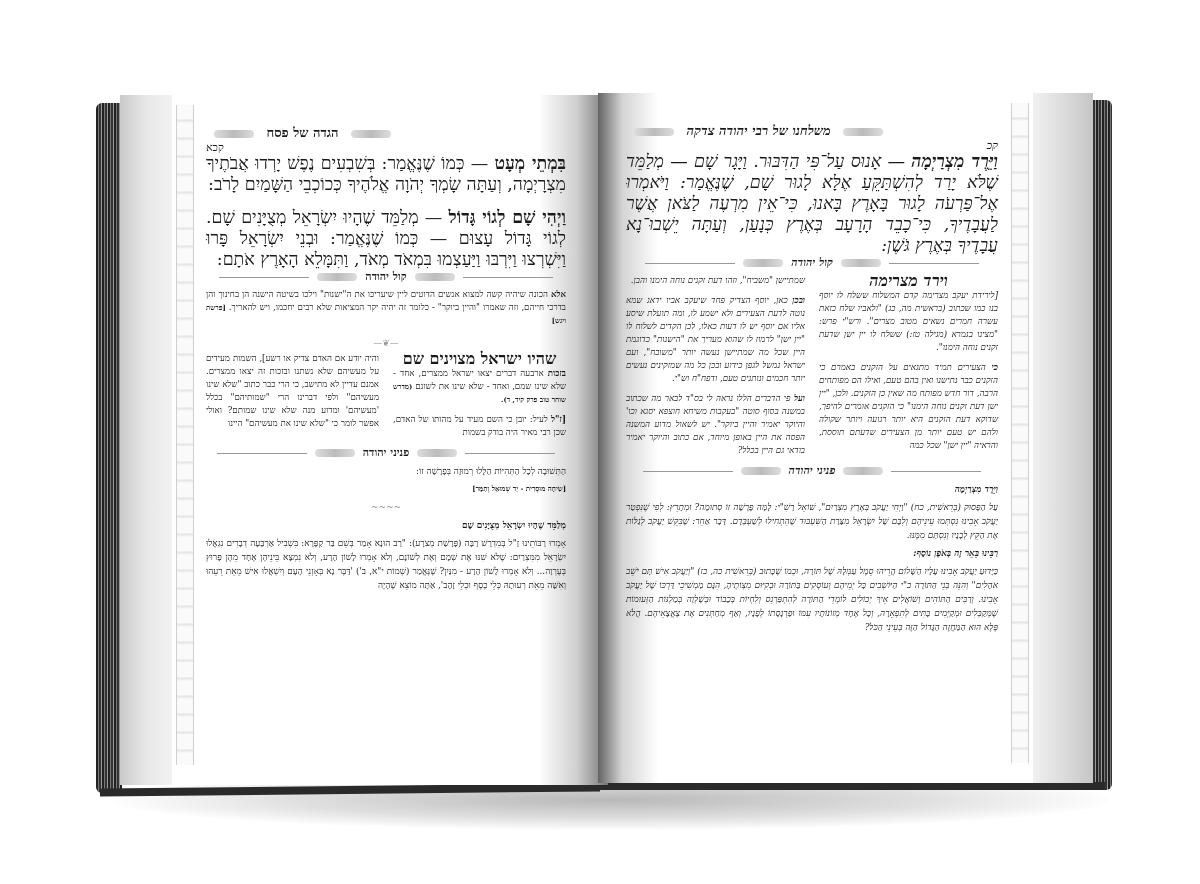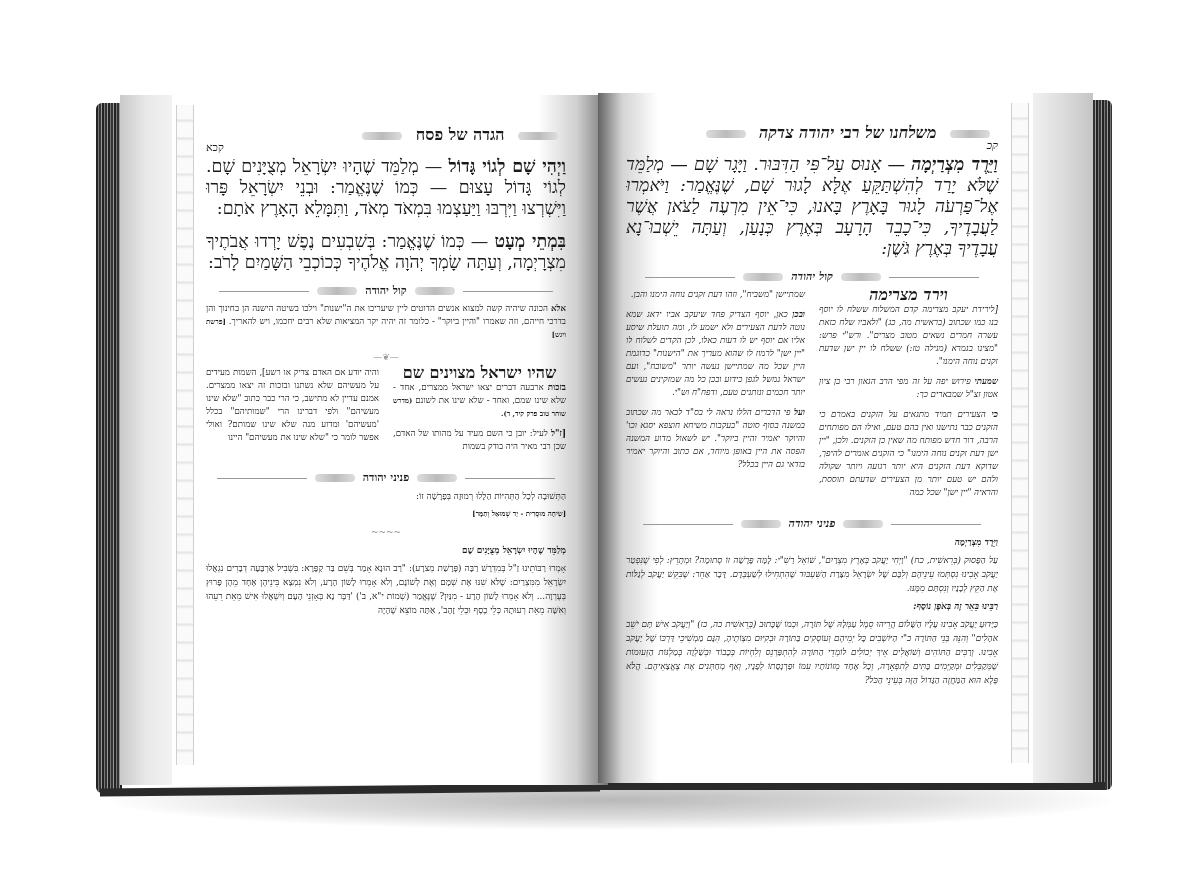--- a/index.html
+++ b/index.html
@@ -18,28 +18,28 @@
   .edge-left{position:absolute;left:0;top:0;width:52px;height:100%;background:linear-gradient(90deg,#c9c9c9,#e8e8e8 50%,#f2f2f2);}
   .edge-right{position:absolute;right:0;top:0;width:60px;height:100%;background:linear-gradient(90deg,#f0f0f0,#dcdcdc 50%,#c5c5c5);}
   .gutter-left{position:absolute;right:0;top:0;width:70px;height:100%;background:linear-gradient(90deg,rgba(0,0,0,0) 0%,rgba(120,120,120,0.35) 55%,rgba(70,70,70,0.75) 100%);}
   .gutter-right{position:absolute;left:0;top:0;width:60px;height:100%;background:linear-gradient(90deg,rgba(60,60,60,0.8) 0%,rgba(130,130,130,0.35) 40%,rgba(0,0,0,0) 100%);}
   .border-strip{position:absolute;top:10px;width:16px;height:660px;border-left:1px solid #cfcfcf;border-right:1px solid #cfcfcf;background:repeating-linear-gradient(180deg,#fafafa 0,#fafafa 14px,#e2e2e2 15px,#fafafa 18px);}
   .page.left .border-strip{left:56px;}
   .page.right .border-strip{right:64px;}
   .content{position:absolute;top:30px;direction:rtl;color:#1a1a1a;}
   .page.left .content{left:86px;width:360px;}
   .page.right .content{left:28px;width:372px;font-style:italic;}
-  .running-head{text-align:right;font-size:16px;font-weight:bold;position:relative;}
+  .running-head{text-align:left;font-size:13px;font-weight:bold;position:relative;}
   .ornament{display:inline-block;width:40px;height:8px;border-radius:6px;background:linear-gradient(90deg,#ddd,#bbb,#ddd);vertical-align:middle;margin:0 8px;}
   .page-num{position:absolute;top:16px;font-size:11px;}
   .page.left .page-num{left:0;}
   .page.right .page-num{right:0;}
   .big{font-size:17.5px;line-height:21px;margin-top:12px;text-align:justify;}
   .big .lead{font-weight:bold;}
-  .section-head{text-align:center;font-size:11px;font-weight:bold;margin:11px 0 5px;}
+  .section-head{text-align:center;font-size:11px;font-weight:bold;margin:0 0 5px;}
   .section-head .rule{display:inline-block;width:90px;height:1px;background:#999;vertical-align:middle;}
   .cols{display:flex;gap:14px;font-size:8.6px;line-height:13px;}
   .cols .col{flex:1;text-align:justify;}
   .col p{margin:0 0 7px;}
   .col b{font-weight:bold;}
   .col .title{text-align:center;font-weight:bold;font-size:16px;margin-bottom:2px;}
   .src{font-size:7px;font-weight:bold;}
   .prose{font-size:8.8px;line-height:14px;text-align:justify;}
   .prose p{margin:0 0 4px;}
   .divider{text-align:center;color:#999;font-size:9px;margin:4px 0;}
@@ -59,24 +59,24 @@
   <div class="gutter-left"></div>
   <div class="content">
     <div class="running-head">
       <span class="ornament"></span>
       <span>הגדה של פסח</span>
       <span class="ornament"></span>
     </div>
     <div class="page-num">קכא</div>
 
     <div class="big">
-      <span class="lead">וַיְהִי שָׁם לְגוֹי גָּדוֹל</span><span> — מְלַמֵּד שֶׁהָיוּ יִשְׂרָאֵל מְצֻיָּנִים שָׁם. לְגוֹי גָּדוֹל עָצוּם — כְּמוֹ שֶׁנֶּאֱמַר: וּבְנֵי יִשְׂרָאֵל פָּרוּ וַיִּשְׁרְצוּ וַיִּרְבּוּ וַיַּעַצְמוּ בִּמְאֹד מְאֹד, וַתִּמָּלֵא הָאָרֶץ אֹתָם:</span>
+      <span class="lead">בִּמְתֵי מְעָט</span><span> — כְּמוֹ שֶׁנֶּאֱמַר: בְּשִׁבְעִים נֶפֶשׁ יָרְדוּ אֲבֹתֶיךָ מִצְרָיְמָה, וְעַתָּה שָׂמְךָ יְהֹוָה אֱלֹהֶיךָ כְּכוֹכְבֵי הַשָּׁמַיִם לָרֹב:</span>
     </div>
     <div class="big">
-      <span class="lead">בִּמְתֵי מְעָט</span><span> — כְּמוֹ שֶׁנֶּאֱמַר: בְּשִׁבְעִים נֶפֶשׁ יָרְדוּ אֲבֹתֶיךָ מִצְרָיְמָה, וְעַתָּה שָׂמְךָ יְהֹוָה אֱלֹהֶיךָ כְּכוֹכְבֵי הַשָּׁמַיִם לָרֹב:</span>
+      <span class="lead">וַיְהִי שָׁם לְגוֹי גָּדוֹל</span><span> — מְלַמֵּד שֶׁהָיוּ יִשְׂרָאֵל מְצֻיָּנִים שָׁם. לְגוֹי גָּדוֹל עָצוּם — כְּמוֹ שֶׁנֶּאֱמַר: וּבְנֵי יִשְׂרָאֵל פָּרוּ וַיִּשְׁרְצוּ וַיִּרְבּוּ וַיַּעַצְמוּ בִּמְאֹד מְאֹד, וַתִּמָּלֵא הָאָרֶץ אֹתָם:</span>
     </div>
 
     <div class="section-head">
       <span class="rule"></span><span class="ornament"></span><span>קול יהודה</span><span class="ornament"></span><span class="rule"></span>
     </div>
     <div class="cols">
       <div class="col">
         <p><b>אלא</b><span> הכונה שיהיה קשה למצוא אנשים הדוטים ליין שיעריכו את ה"ישנות" וילכו בשיטה הישנה הן בחינוך והן בדרכי חייהם, וזה שאמרו "והיין ביוקר" - כלומר זה יהיה יקר המציאות שלא רבים יחכמו, ויש להאריך.</span> <span class="src">[פרשת ויגש]</span></p>
       </div>
     </div>
@@ -121,21 +121,20 @@
       <span class="lead">וַיֵּרֶד מִצְרַיְמָה</span><span> — אָנוּס עַל־פִּי הַדִּבּוּר. וַיָּגָר שָׁם — מְלַמֵּד שֶׁלֹּא יָרַד לְהִשְׁתַּקֵּעַ אֶלָּא לָגוּר שָׁם, שֶׁנֶּאֱמַר: וַיֹּאמְרוּ אֶל־פַּרְעֹה לָגוּר בָּאָרֶץ בָּאנוּ, כִּי־אֵין מִרְעֶה לַצֹּאן אֲשֶׁר לַעֲבָדֶיךָ, כִּי־כָבֵד הָרָעָב בְּאֶרֶץ כְּנָעַן, וְעַתָּה יֵשְׁבוּ־נָא עֲבָדֶיךָ בְּאֶרֶץ גֹּשֶׁן:</span>
     </div>
 
     <div class="section-head">
       <span class="rule"></span><span class="ornament"></span><span>קול יהודה</span><span class="ornament"></span><span class="rule"></span>
     </div>
     <div class="cols">
       <div class="col">
         <div class="title">וירד מצרימה</div>
         <p>[לירידת יעקב מצרימה קדם המשלוח ששלח לו יוסף בנו כמו שכתוב (בראשית מה, כג) "ולאביו שלח כזאת עשרה חמרים נשאים מטוב מצרים". ורש"י פרש: "מצינו בגמרא (מגילה טז:) ששלח לו יין ישן שדעת זקנים נוחה הימנו".</p>
-        <p><b>שמעתי</b><span> פירוש יפה על זה מפי הרב הגאון רבי בן ציון אטון זצ"ל שמבארים כך:</span></p>
         <p><b>כי</b><span> הצעירים תמיד מתגאים על הזקנים באמרם כי הזקנים כבר נתישנו ואין בהם טעם, ואילו הם מפותחים הרבה, דור חדש מפותח מה שאין כן הזקנים. ולכן, "יין ישן דעת זקנים נוחה הימנו" כי הזקנים אומרים להיפך, שדוקא דעת הזקנים היא יותר רגועה ויותר שקולה ולהם יש טעם יותר מן הצעירים שדעתם תוססת, והראיה "יין ישן" שכל כמה</span></p>
       </div>
       <div class="col">
         <p>שמתיישן "משביח", וזהו דעת זקנים נוחה הימנו והבן.</p>
         <p><b>ובכן</b><span> כאן, יוסף הצדיק פחד שיעקב אביו ידאג שמא נוטה לדעת הצעירים ולא ישמע לו, ומה תועלת שיסע אליו אם יוסף יש לו דעות כאלו, לכן הקדים לשלוח לו "יין ישן" לרמוז לו שהוא מעריך את "הישנות" כדוגמת היין שכל מה שמתיישן נעשה יותר "משובח", ועם ישראל נמשל לגפן כידוע ובכן כל מה שמזקינים נעשים יותר חכמים ונותנים טעם, ודפח"ח וש"י.</span></p>
         <p><b>ועל</b><span> פי הדברים הללו נראה לי בס"ד לבאר מה שכתוב במשנה בסוף סוטה "בעקבות משיחא חוצפא יסגא וכו' והיוקר יאמיר והיין ביוקר". יש לשאול מדוע המשנה הפסה את היין באופן מיוחד, אם כתוב והיוקר יאמיר בודאי גם היין בכלל?</span></p>
       </div>
     </div>
 
     <div class="section-head">

